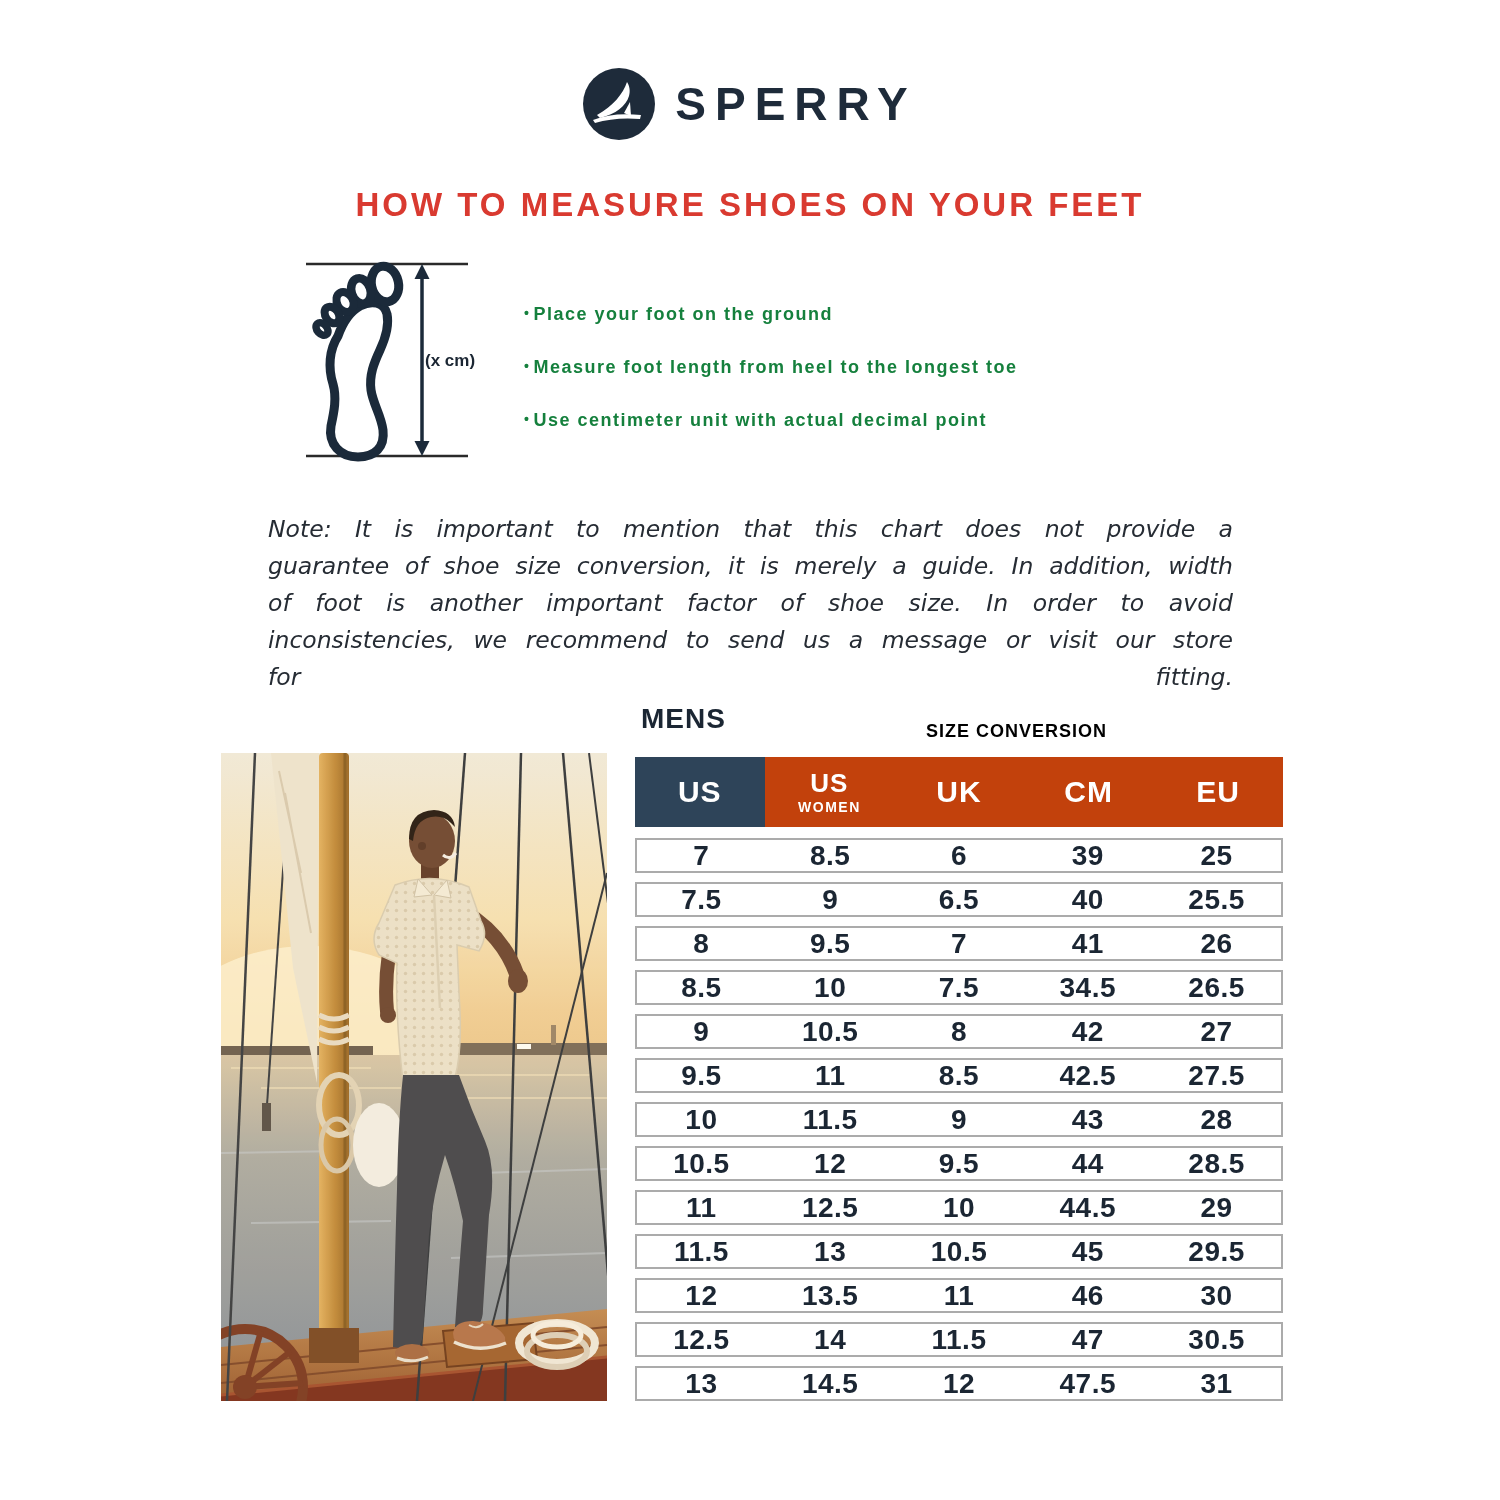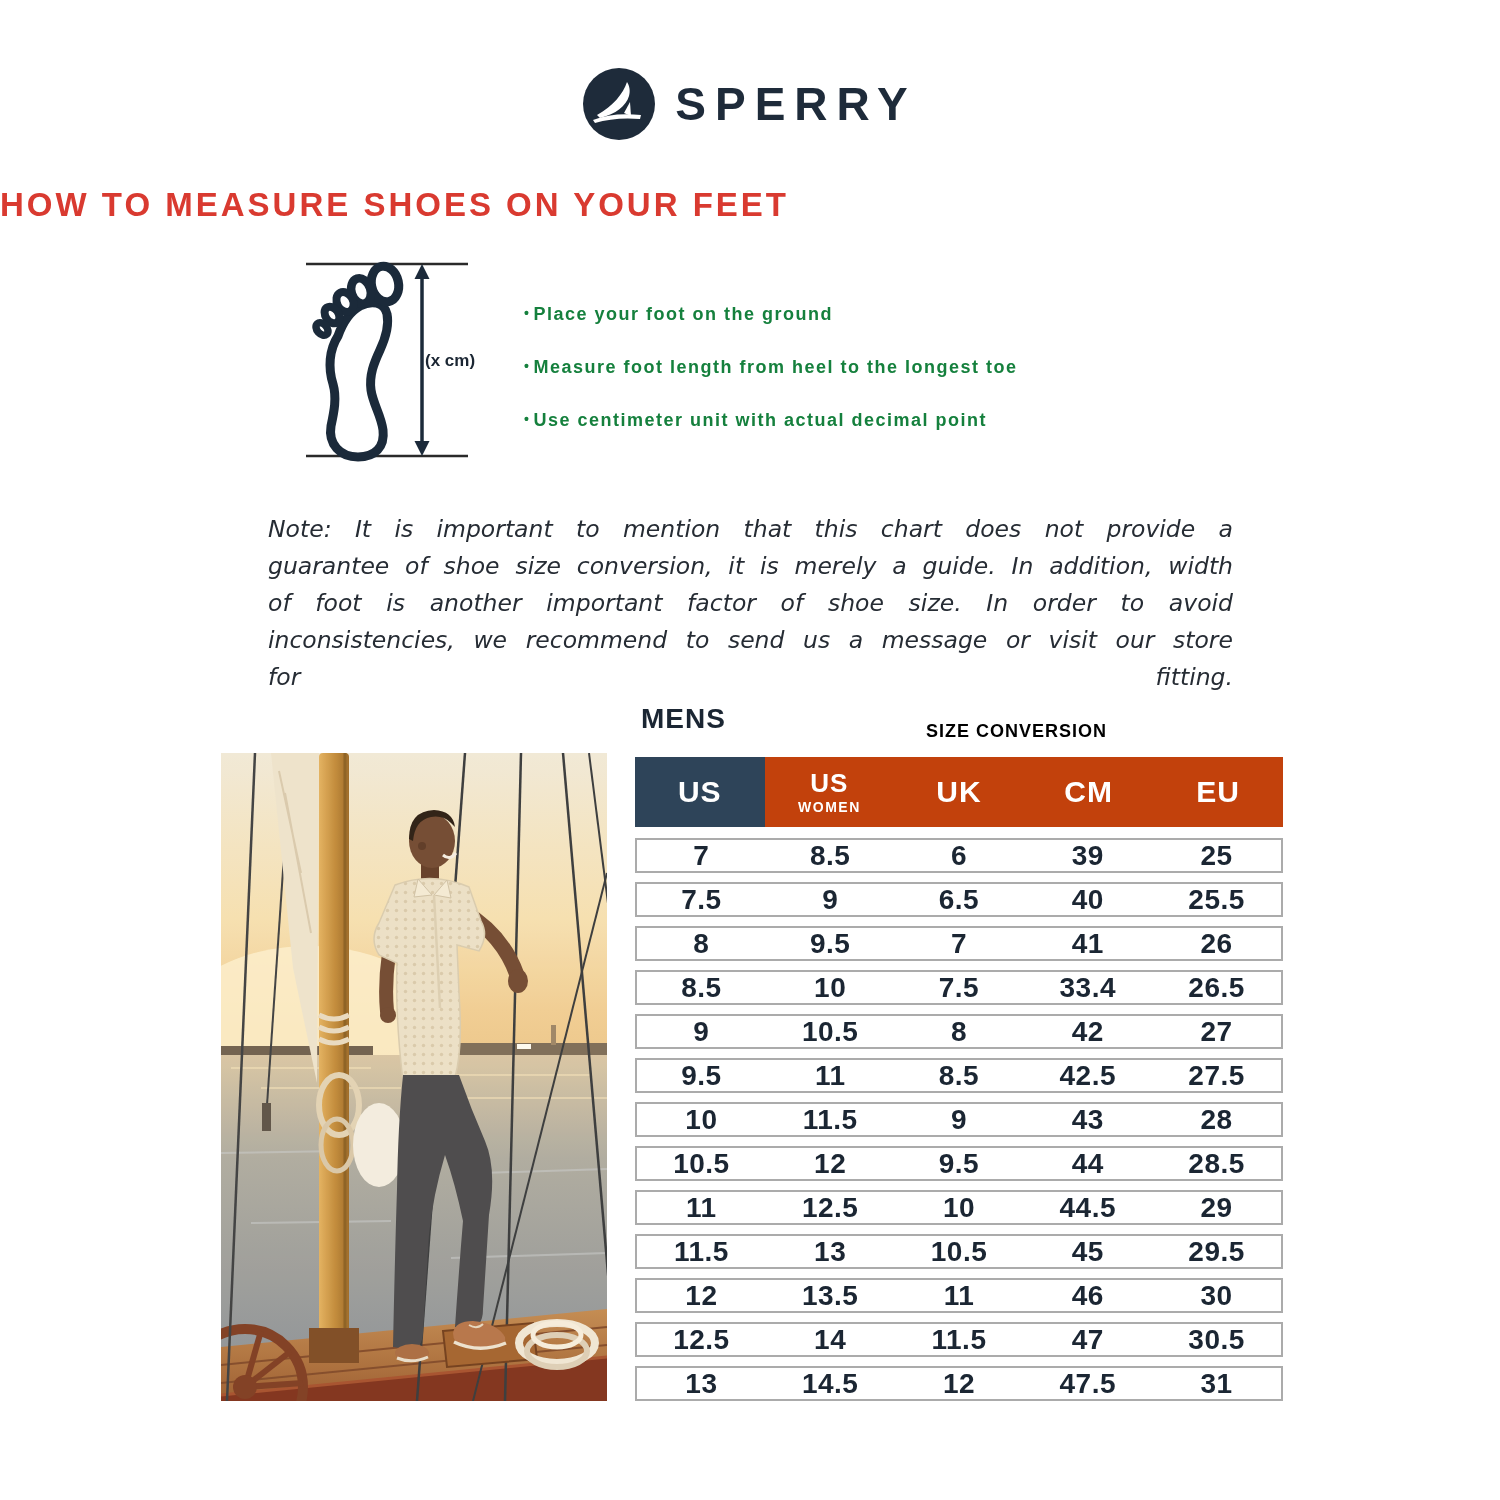--- a/index.html
+++ b/index.html
@@ -6,21 +6,21 @@
   .page{position:relative;width:1500px;height:1500px;background:#ffffff;overflow:hidden;
         font-family:"Liberation Sans",sans-serif;color:#1c2835;padding-left:28px;}
 
   
   .brand{position:absolute;top:68px;left:0;width:1500px;display:flex;justify-content:center;
          align-items:center;gap:20px;}
   .brand-mark{width:72px;height:72px;flex:0 0 auto;}
   .brand-name{font-size:46px;font-weight:bold;letter-spacing:9px;color:#1e2b3a;}
 
   
-  .page-title{position:absolute;top:186px;left:0;width:1500px;
+  .page-title{position:absolute;top:186px;left:0;width:1500px;text-align:center;
               font-size:33px;font-weight:bold;letter-spacing:3px;color:#d93a30;}
 
   
   .foot-diagram{position:absolute;left:288px;top:250px;width:200px;height:220px;}
 
   
   .instructions{position:absolute;left:524px;top:287px;width:710px;}
   .instruction{display:block;line-height:52px;font-size:18px;font-weight:bold;
                letter-spacing:1.5px;color:#15803d;white-space:nowrap;}
   .instruction::before{content:"•";font-size:0.78em;margin-right:3px;vertical-align:2px;}
@@ -140,21 +140,21 @@
         <div class="tcell">8</div>
         <div class="tcell">9.5</div>
         <div class="tcell">7</div>
         <div class="tcell">41</div>
         <div class="tcell">26</div>
       </div>
       <div class="trow">
         <div class="tcell">8.5</div>
         <div class="tcell">10</div>
         <div class="tcell">7.5</div>
-        <div class="tcell">33.4</div>
+        <div class="tcell">34.5</div>
         <div class="tcell">26.5</div>
       </div>
       <div class="trow">
         <div class="tcell">9</div>
         <div class="tcell">10.5</div>
         <div class="tcell">8</div>
         <div class="tcell">42</div>
         <div class="tcell">27</div>
       </div>
       <div class="trow">

